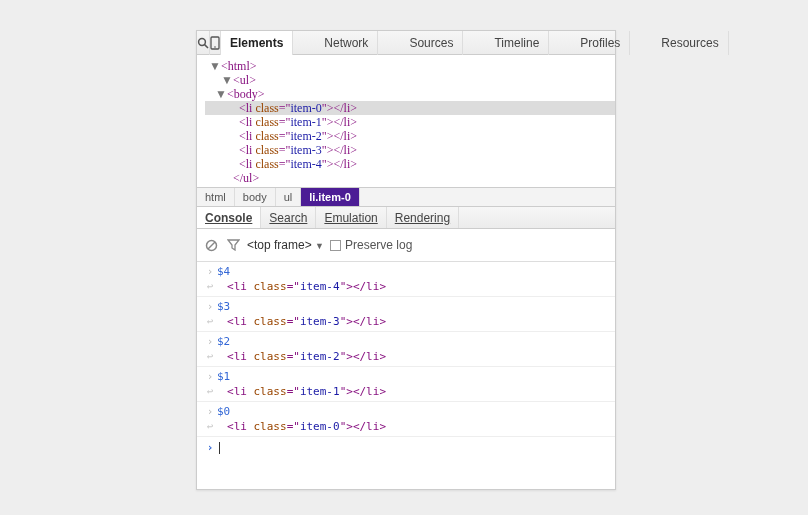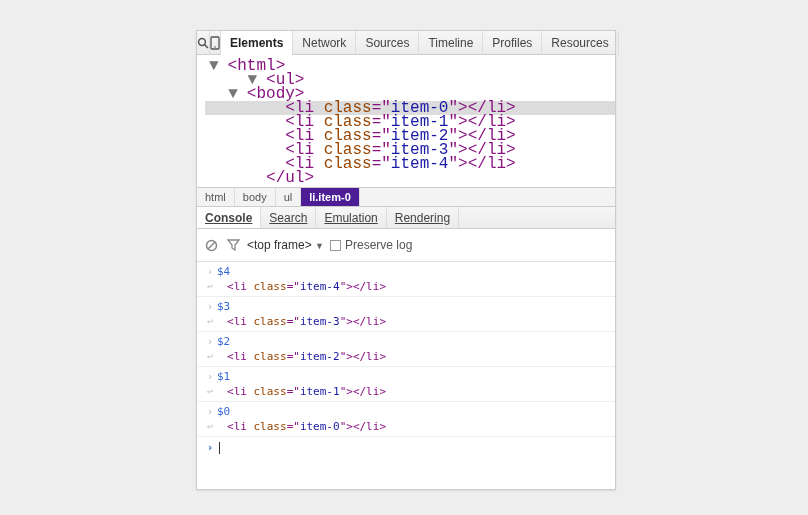--- a/index.html
+++ b/index.html
@@ -47,22 +47,22 @@
     cursor: default;
   }
   .toolbar .tab.active {
     background: #fff;
     font-weight: 600;
     color: #222;
   }
   
   .dom {
     padding: 4px 0 2px 8px;
-    font-family: Liberation Mono, monospace;
-    font-size: 16px;
+    font-family: Liberation Serif, serif;
+    font-size: 12px;
     line-height: 14px;
   }
   .row { white-space: pre; padding: 0 4px; }
   .row.selected { background: #dcdcdc; }
   .tri { color:#777; display:inline-block; width:9px; }
   .tag { color: #881280; }
   .attrn { color: #994500; }
   .attrv { color: #1a1aa6; }
   .punct { color: #881280; }
   .ellip { color:#888; }
@@ -126,21 +126,21 @@
           <circle cx="5" cy="5" r="3.4" fill="none" stroke="#555" stroke-width="1.5"></circle>
           <line x1="7.6" y1="7.6" x2="11" y2="11" stroke="#555" stroke-width="1.5"></line>
         </svg>
     </div>
     <div class="ico">
       <svg width="10" height="14" viewBox="0 0 10 14">
           <rect x="1" y="1" width="8" height="12" rx="1" fill="none" stroke="#555" stroke-width="1.3"></rect>
           <circle cx="5" cy="11" r="0.8" fill="#555"></circle>
         </svg>
     </div>
-    <div id="mainTabs" style="display: flex;">
+    <div id="mainTabs" style="display: flex; gap: 22px;">
         <div class="tab active">Elements</div>
         <div class="tab">Network</div>
         <div class="tab">Sources</div>
         <div class="tab">Timeline</div>
         <div class="tab">Profiles</div>
         <div class="tab">Resources</div>
       </div>
   </div>
 
   <div class="dom" id="dom">

